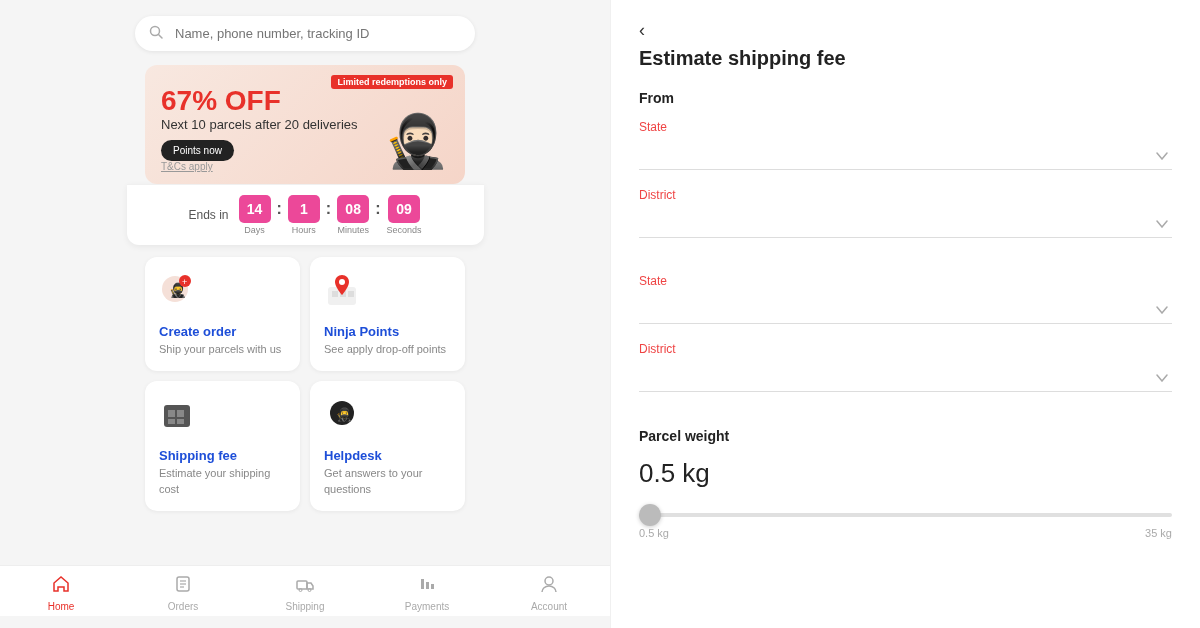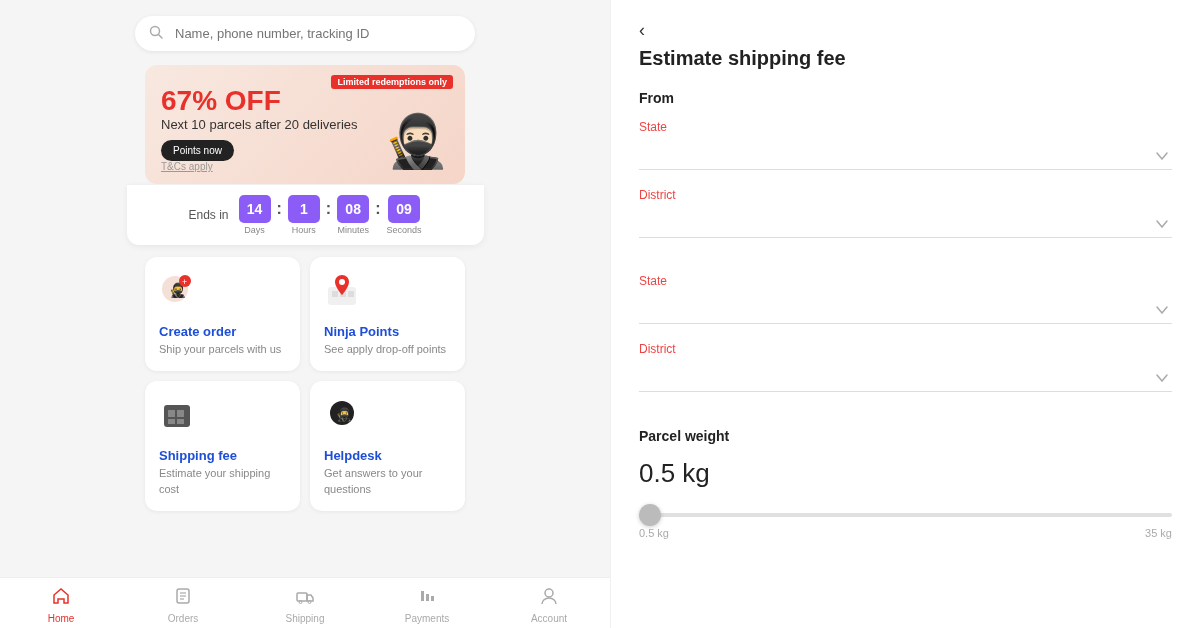--- a/index.html
+++ b/index.html
@@ -116,21 +116,21 @@
       font-size: 12px;
       color: #555;
       margin-right: 6px;
     }
     .countdown-block {
       display: flex;
       flex-direction: column;
       align-items: center;
     }
     .countdown-num {
-      background: #8b5cf6;
+      background: #ec4899;
       color: white;
       font-weight: 700;
       font-size: 14px;
       border-radius: 5px;
       width: 32px;
       height: 28px;
       display: flex;
       align-items: center;
       justify-content: center;
     }
@@ -173,21 +173,21 @@
     }
     .card-desc {
       font-size: 11px;
       color: #888;
       line-height: 1.4;
     }
 
     
     .bottom-nav {
       position: absolute;
-      bottom: 0;
+      bottom: 12px;
       left: 0;
       width: 610px;
       background: white;
       border-top: 1px solid #eee;
       display: flex;
       justify-content: space-around;
       padding: 8px 0 4px 0;
     }
     .nav-item {
       display: flex;

